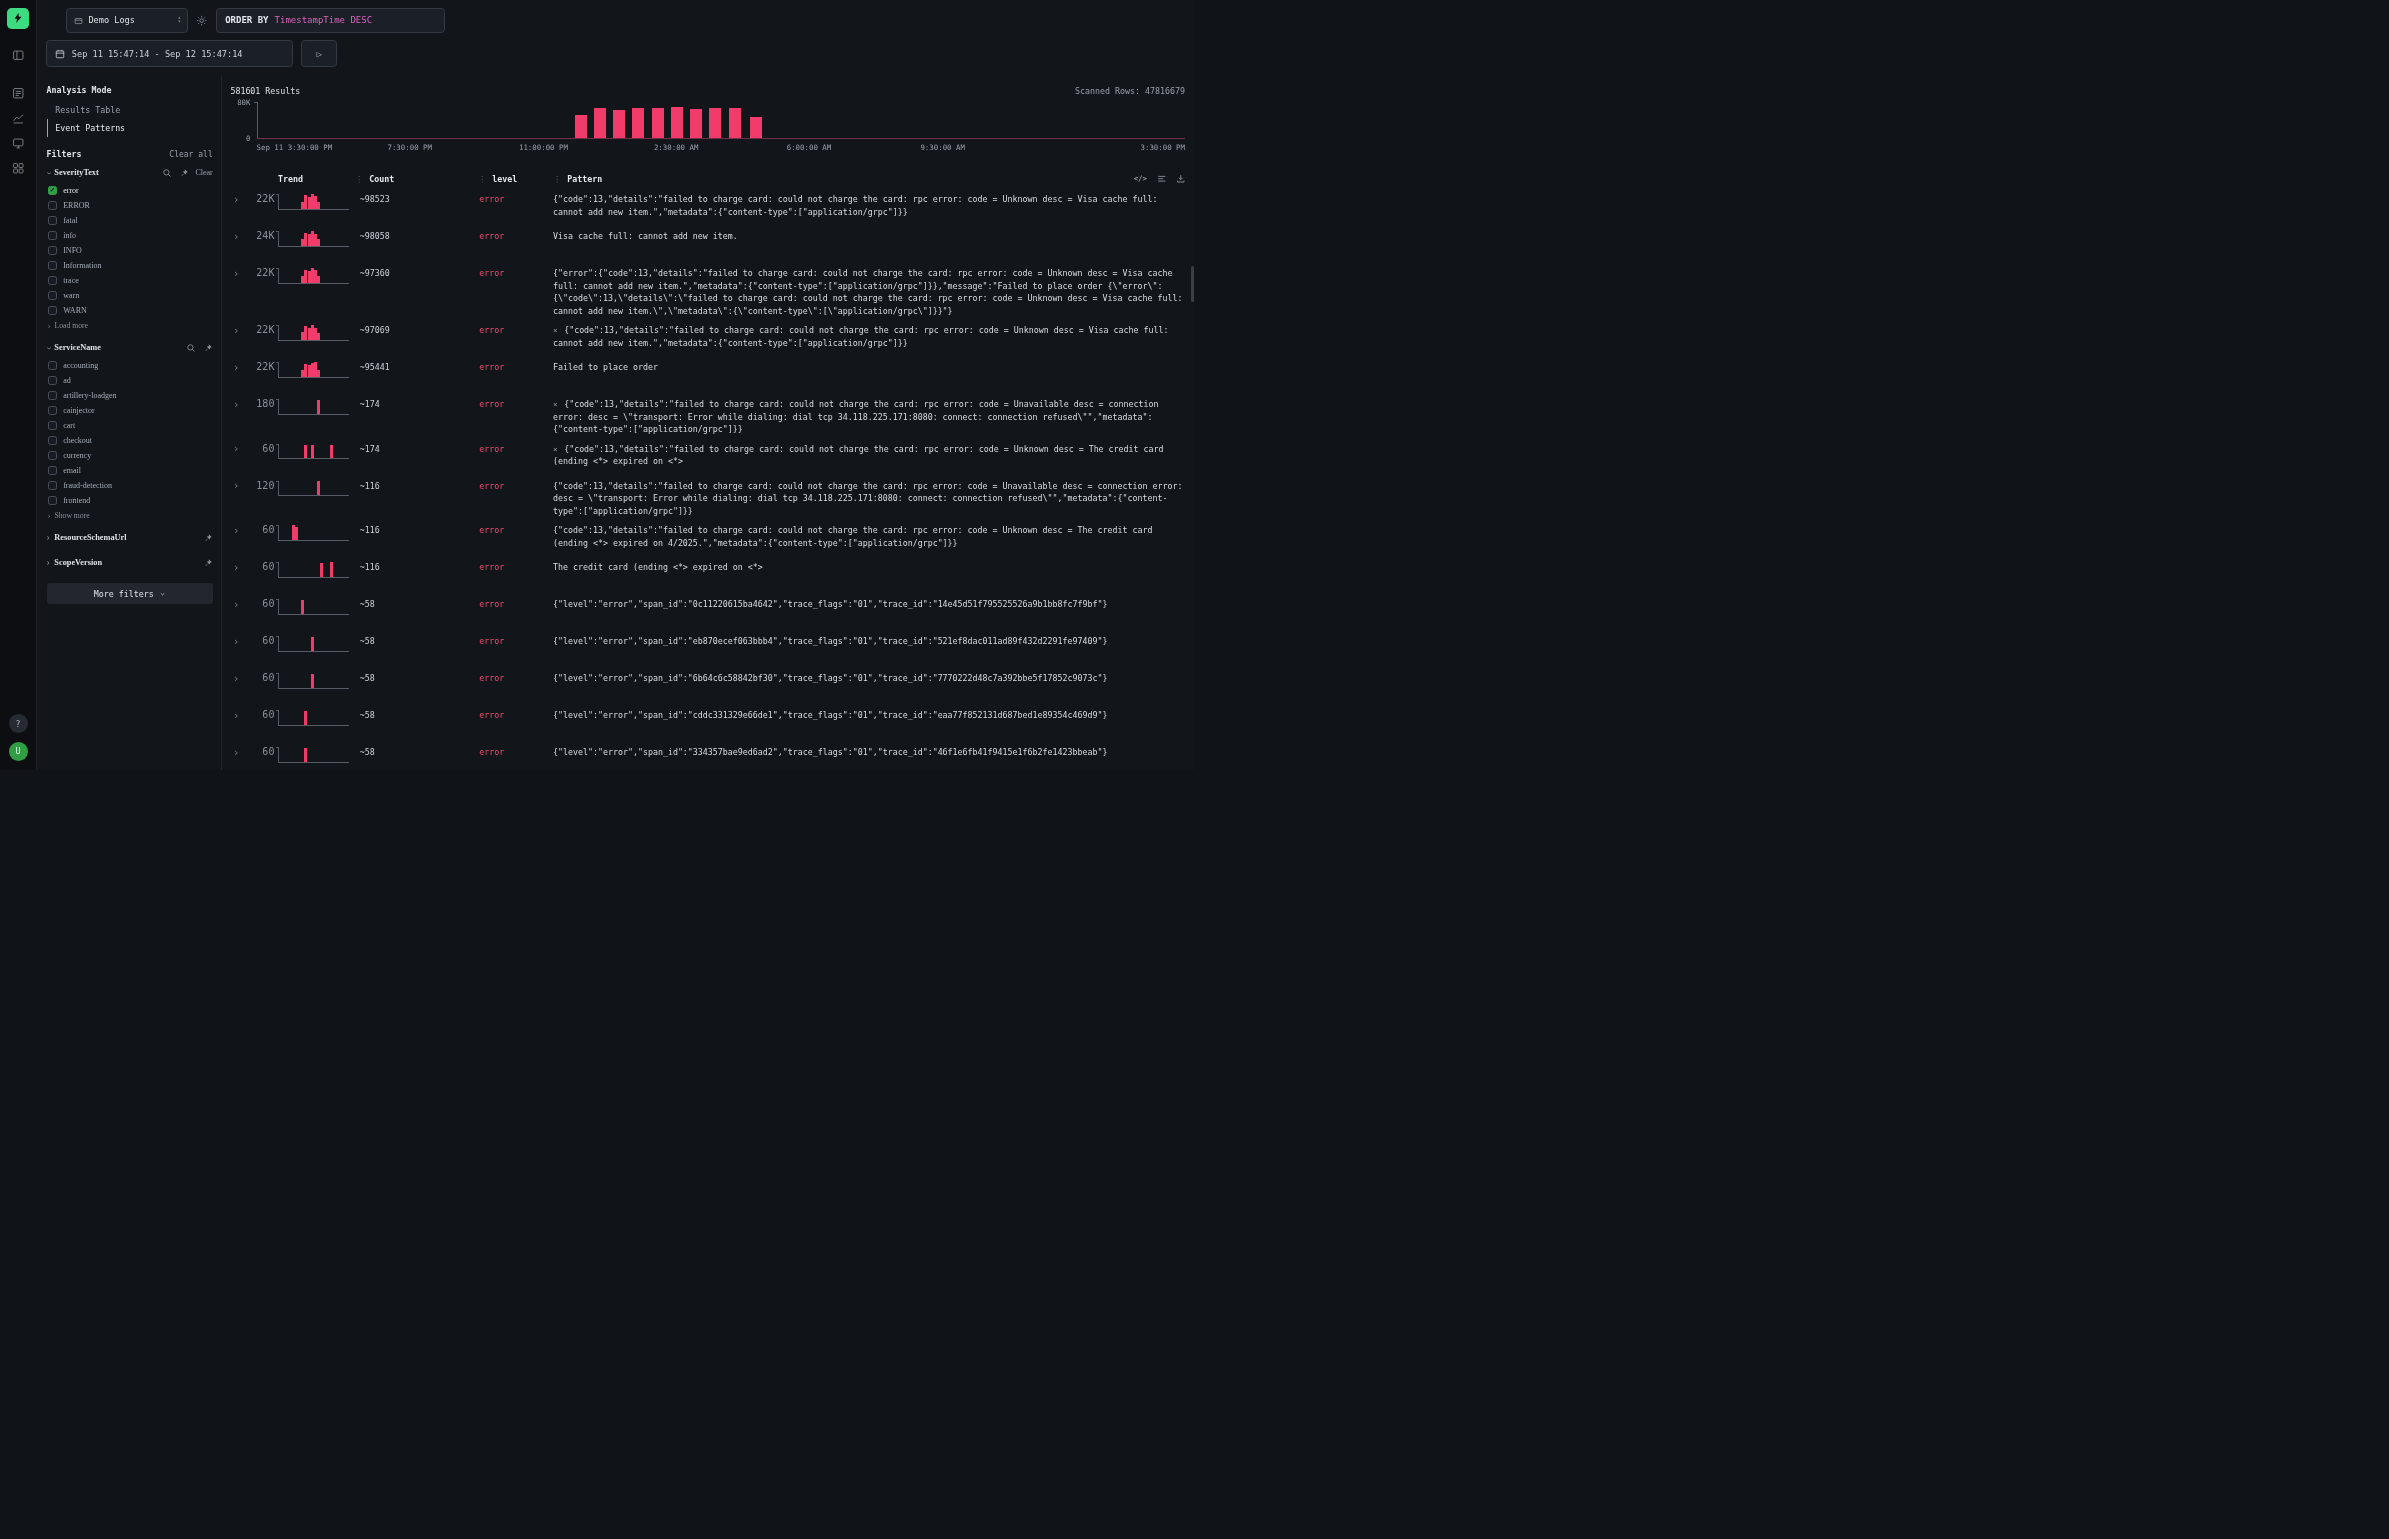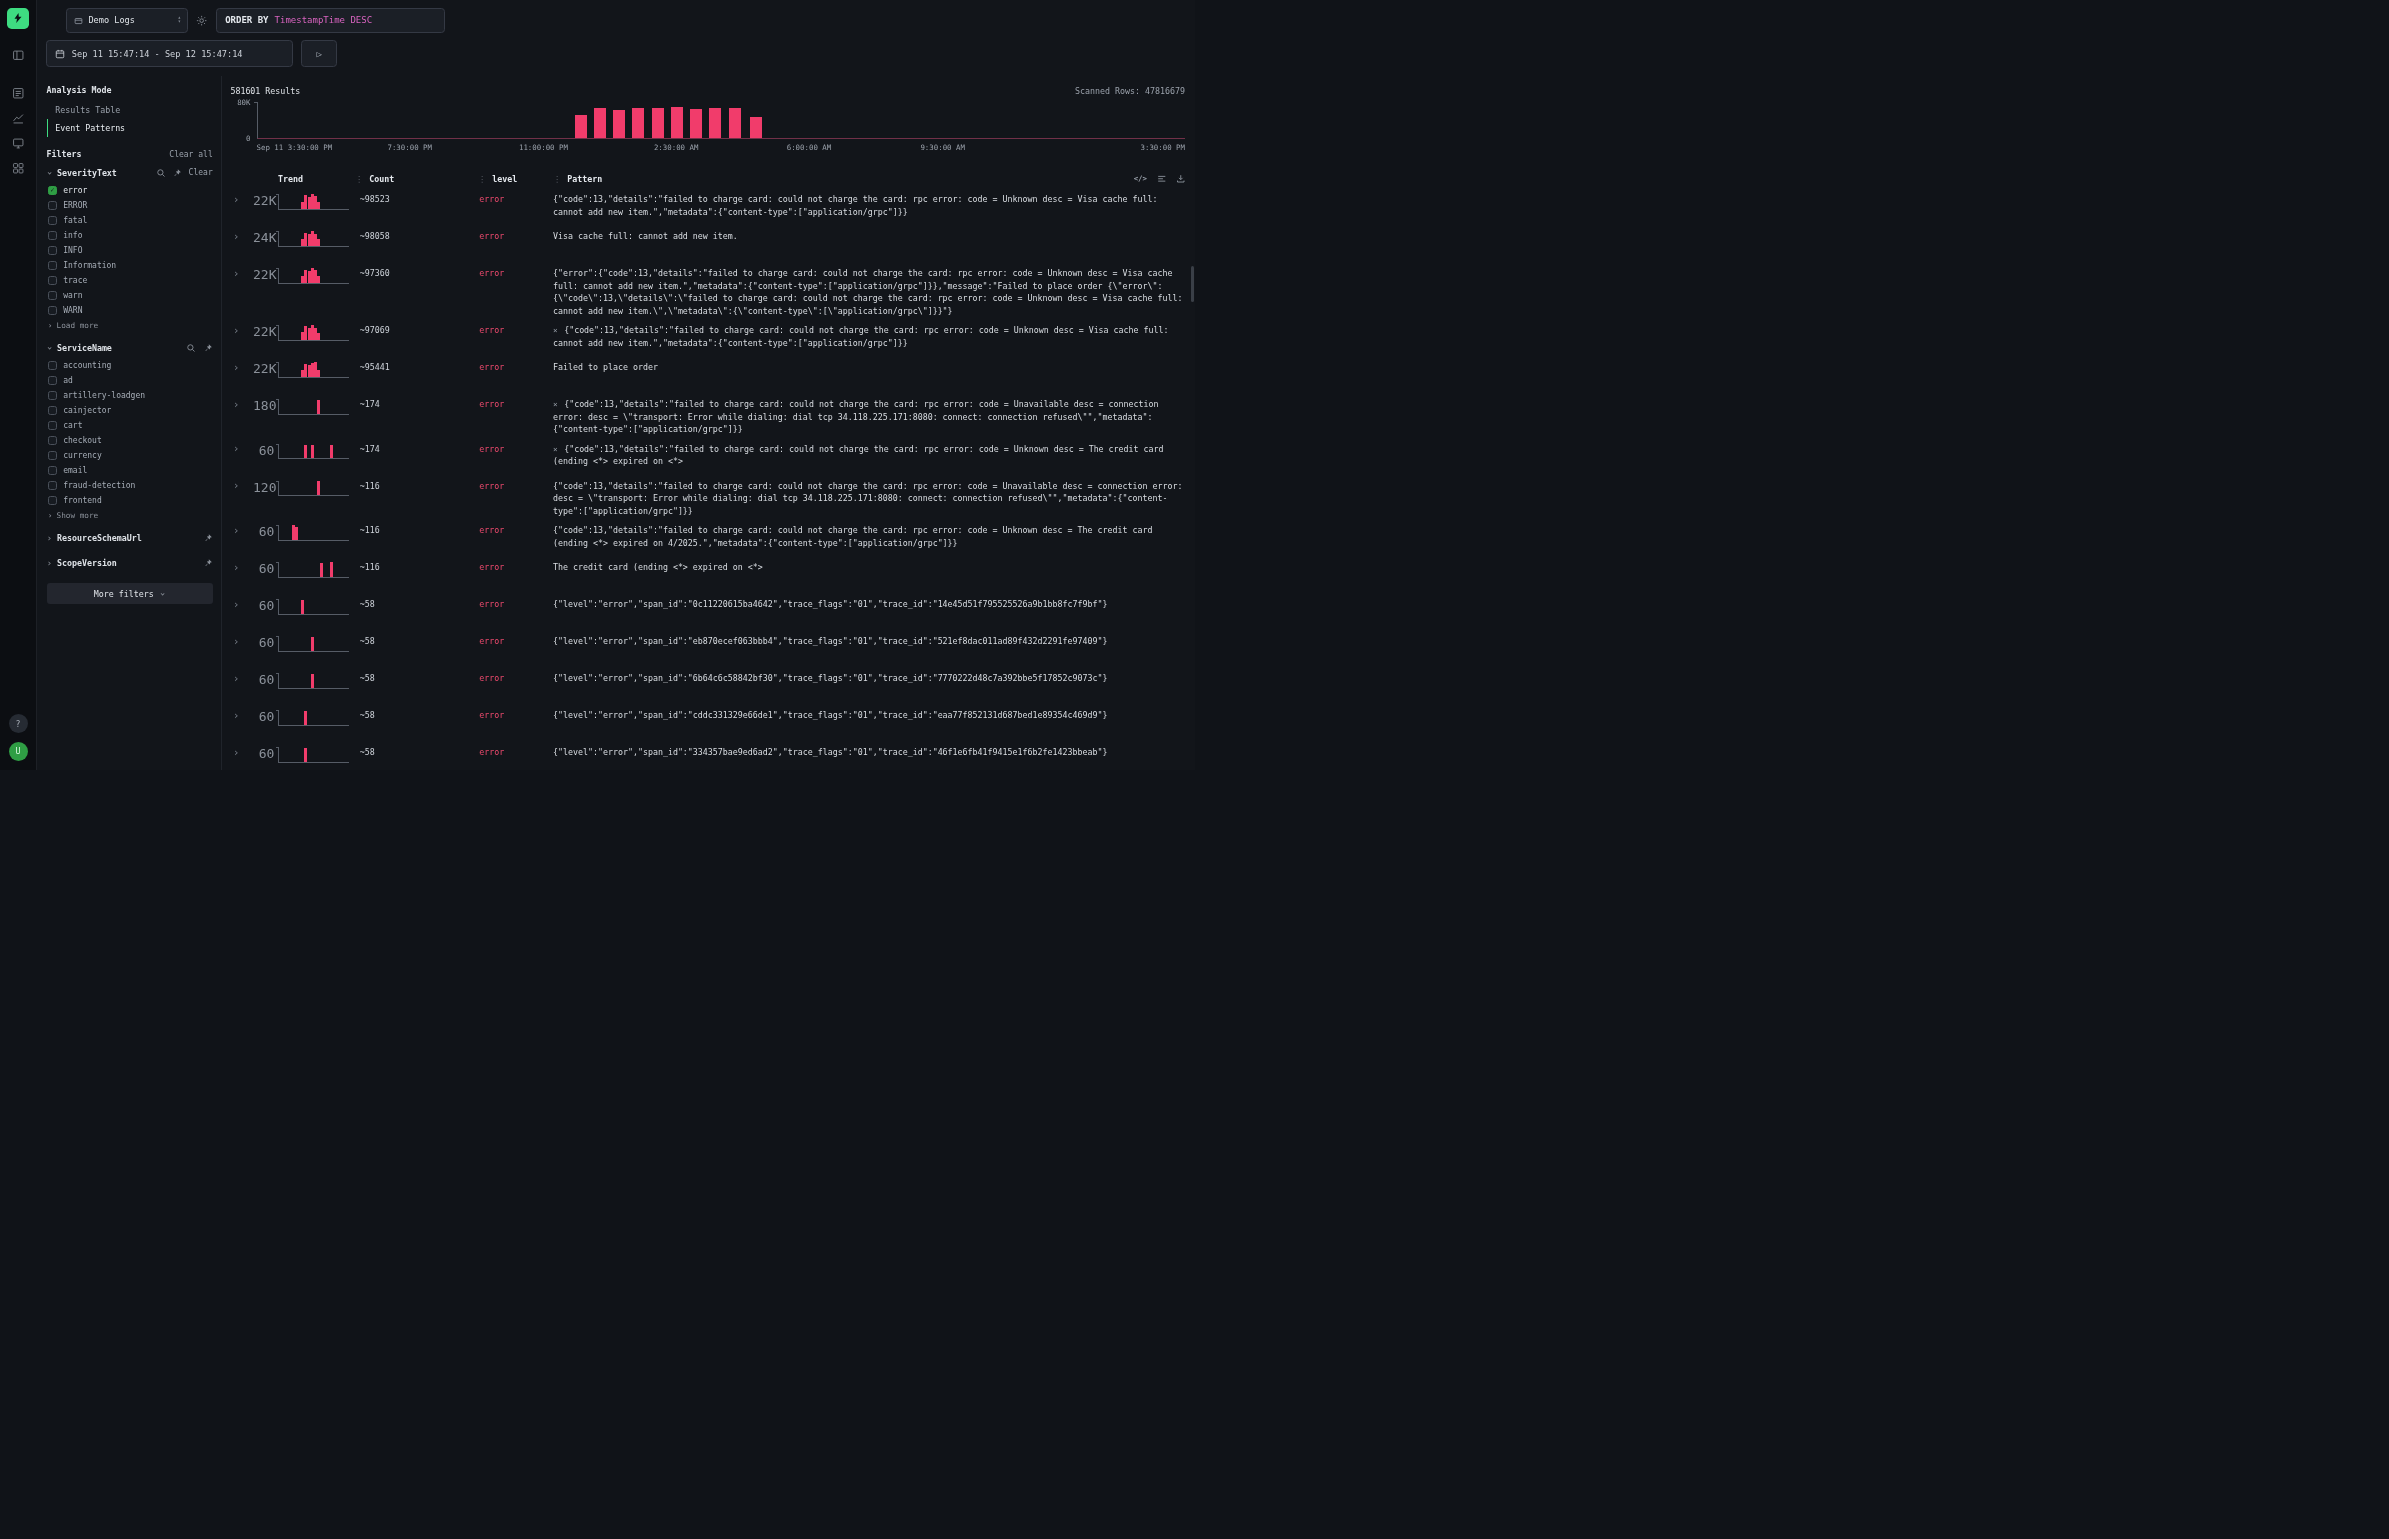--- a/index.html
+++ b/index.html
@@ -58,21 +58,21 @@
 
   
   .panel{width:185px;flex:none;border-right:0.6px solid #20242b;padding:9.5px 8.3px 0 9.5px;overflow:hidden;}
   .panel-h{font-weight:bold;color:#dfe3e8;font-size:8.3px;}
   .mode-list{margin:6px 0 12px;}
   .mode-item{height:18px;display:flex;align-items:center;padding-left:7.7px;color:#9aa1ab;
         border-left:1.2px solid transparent;cursor:pointer;font-size:8.3px;}
   .mode-item.active{color:#e9edf1;border-left-color:var(--brand-green,#3edc81);}
   .filters-head{display:flex;align-items:center;justify-content:space-between;margin-bottom:3.6px;}
   .link{color:#9aa1ab;cursor:pointer;font-size:8px;}
-  .group{margin-bottom:4.7px;}
+  .group{margin-bottom:4.7px;font-family:Liberation Serif, serif;}
   .group-head{display:flex;align-items:center;gap:4.7px;height:20px;cursor:pointer;}
   .chev{display:inline-block;color:#8b919a;font-size:9.5px;line-height:1;transform-origin:50% 55%;}
   .chev.down{transform:rotate(90deg);}
   .gname{font-weight:bold;color:#dfe3e8;font-size:8.3px;flex:1;}
   .ghead-right{display:flex;align-items:center;gap:6.5px;margin-left:auto;color:#8b919a;}
   .ic{width:10px;height:10px;display:block;cursor:pointer;}
   .opts{display:flex;flex-direction:column;}
   .opt{display:flex;align-items:center;gap:6px;height:15px;cursor:pointer;padding-left:1.2px;}
   .cb{width:9.5px;height:9.5px;border:0.6px solid #4a505a;border-radius:2.4px;background:#171b21;flex:none;position:relative;}
   .cb.on{background:var(--accent-green,#2f9e44);border-color:var(--accent-green,#2f9e44);}
@@ -110,21 +110,21 @@
   .thead{height:21.4px;align-items:center;}
   .th{display:flex;align-items:center;gap:6px;color:#e6eaef;font-weight:bold;font-size:8.3px;}
   .th.trend-h{padding-left:25px;}
   .handle{color:#5a6068;font-weight:normal;cursor:col-resize;font-size:8.3px;}
   .thead-icons{margin-left:auto;display:flex;align-items:center;gap:9.5px;color:#9aa1ab;}
   .thead-icons .txt-ic{font-size:7.4px;cursor:pointer;}
 
   .trow{min-height:37px;padding:2.4px 0 3.6px;}
   .expand{font-size:11.3px;color:#737a84;padding:1.8px 0 0 4.7px;cursor:pointer;line-height:1;}
   .trend{display:flex;padding-top:2.4px;}
-  .tmax{width:25px;text-align:right;padding-right:3.6px;color:#8b919a;font-size:13px;line-height:1;flex:none;}
+  .tmax{width:25px;text-align:right;padding-right:3.6px;color:#8b919a;font-size:10px;line-height:1;flex:none;}
   .tchart{flex:1;height:15.4px;position:relative;border-left:0.6px solid #565c66;border-bottom:0.6px solid #565c66;margin-right:6px;}
   .tchart::before{content:"";position:absolute;left:-3px;top:0;width:3px;height:0.6px;background:#565c66;}
   .sbar{position:absolute;bottom:0;width:3px;background:var(--pink,#f13c6b);}
   .count{padding:2.4px 0 0 4.7px;color:#ced3da;}
   .level{padding:2.4px 0 0 1.2px;color:var(--error-text,#ef4a6e);}
   .pattern{color:#d9dde2;line-height:1.5;padding-top:1.2px;word-break:break-word;}
   .exc{color:#99a0aa;margin-right:6.5px;font-size:7.7px;}
 
   .scroll-thumb{position:absolute;right:0.6px;top:190px;width:3px;height:36px;background:#3a3f47;border-radius:1.8px;}
 </style>

